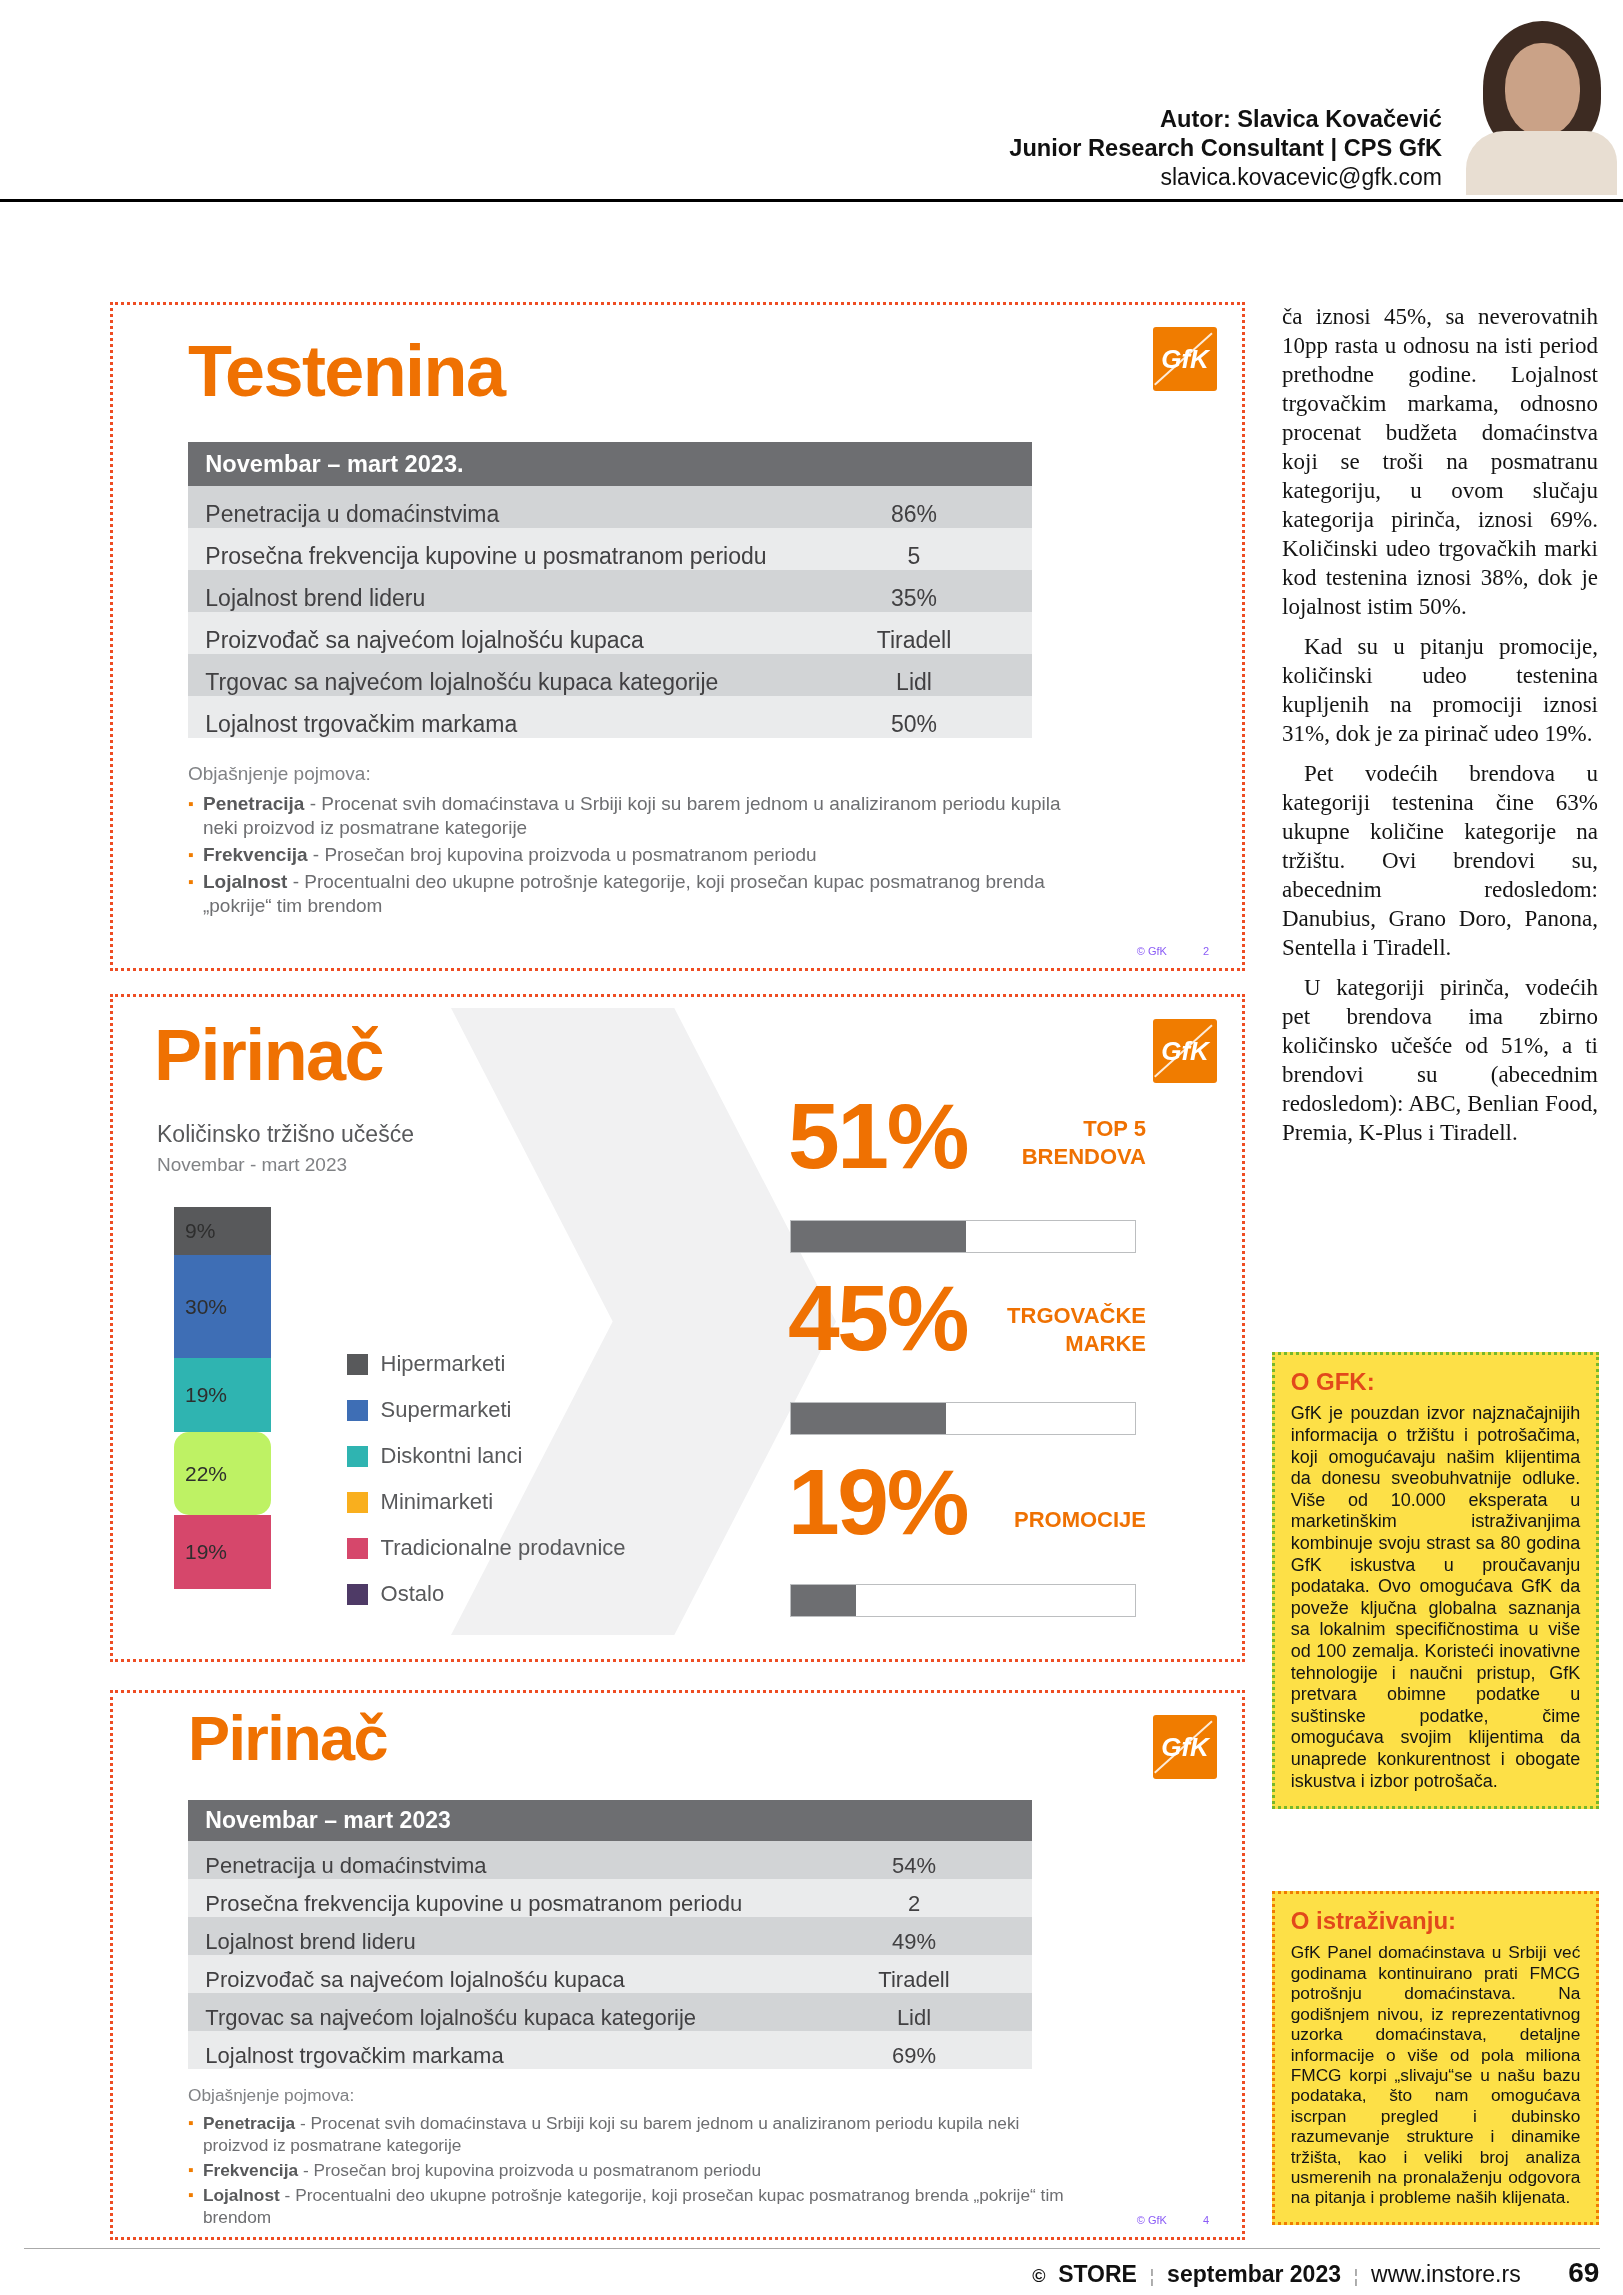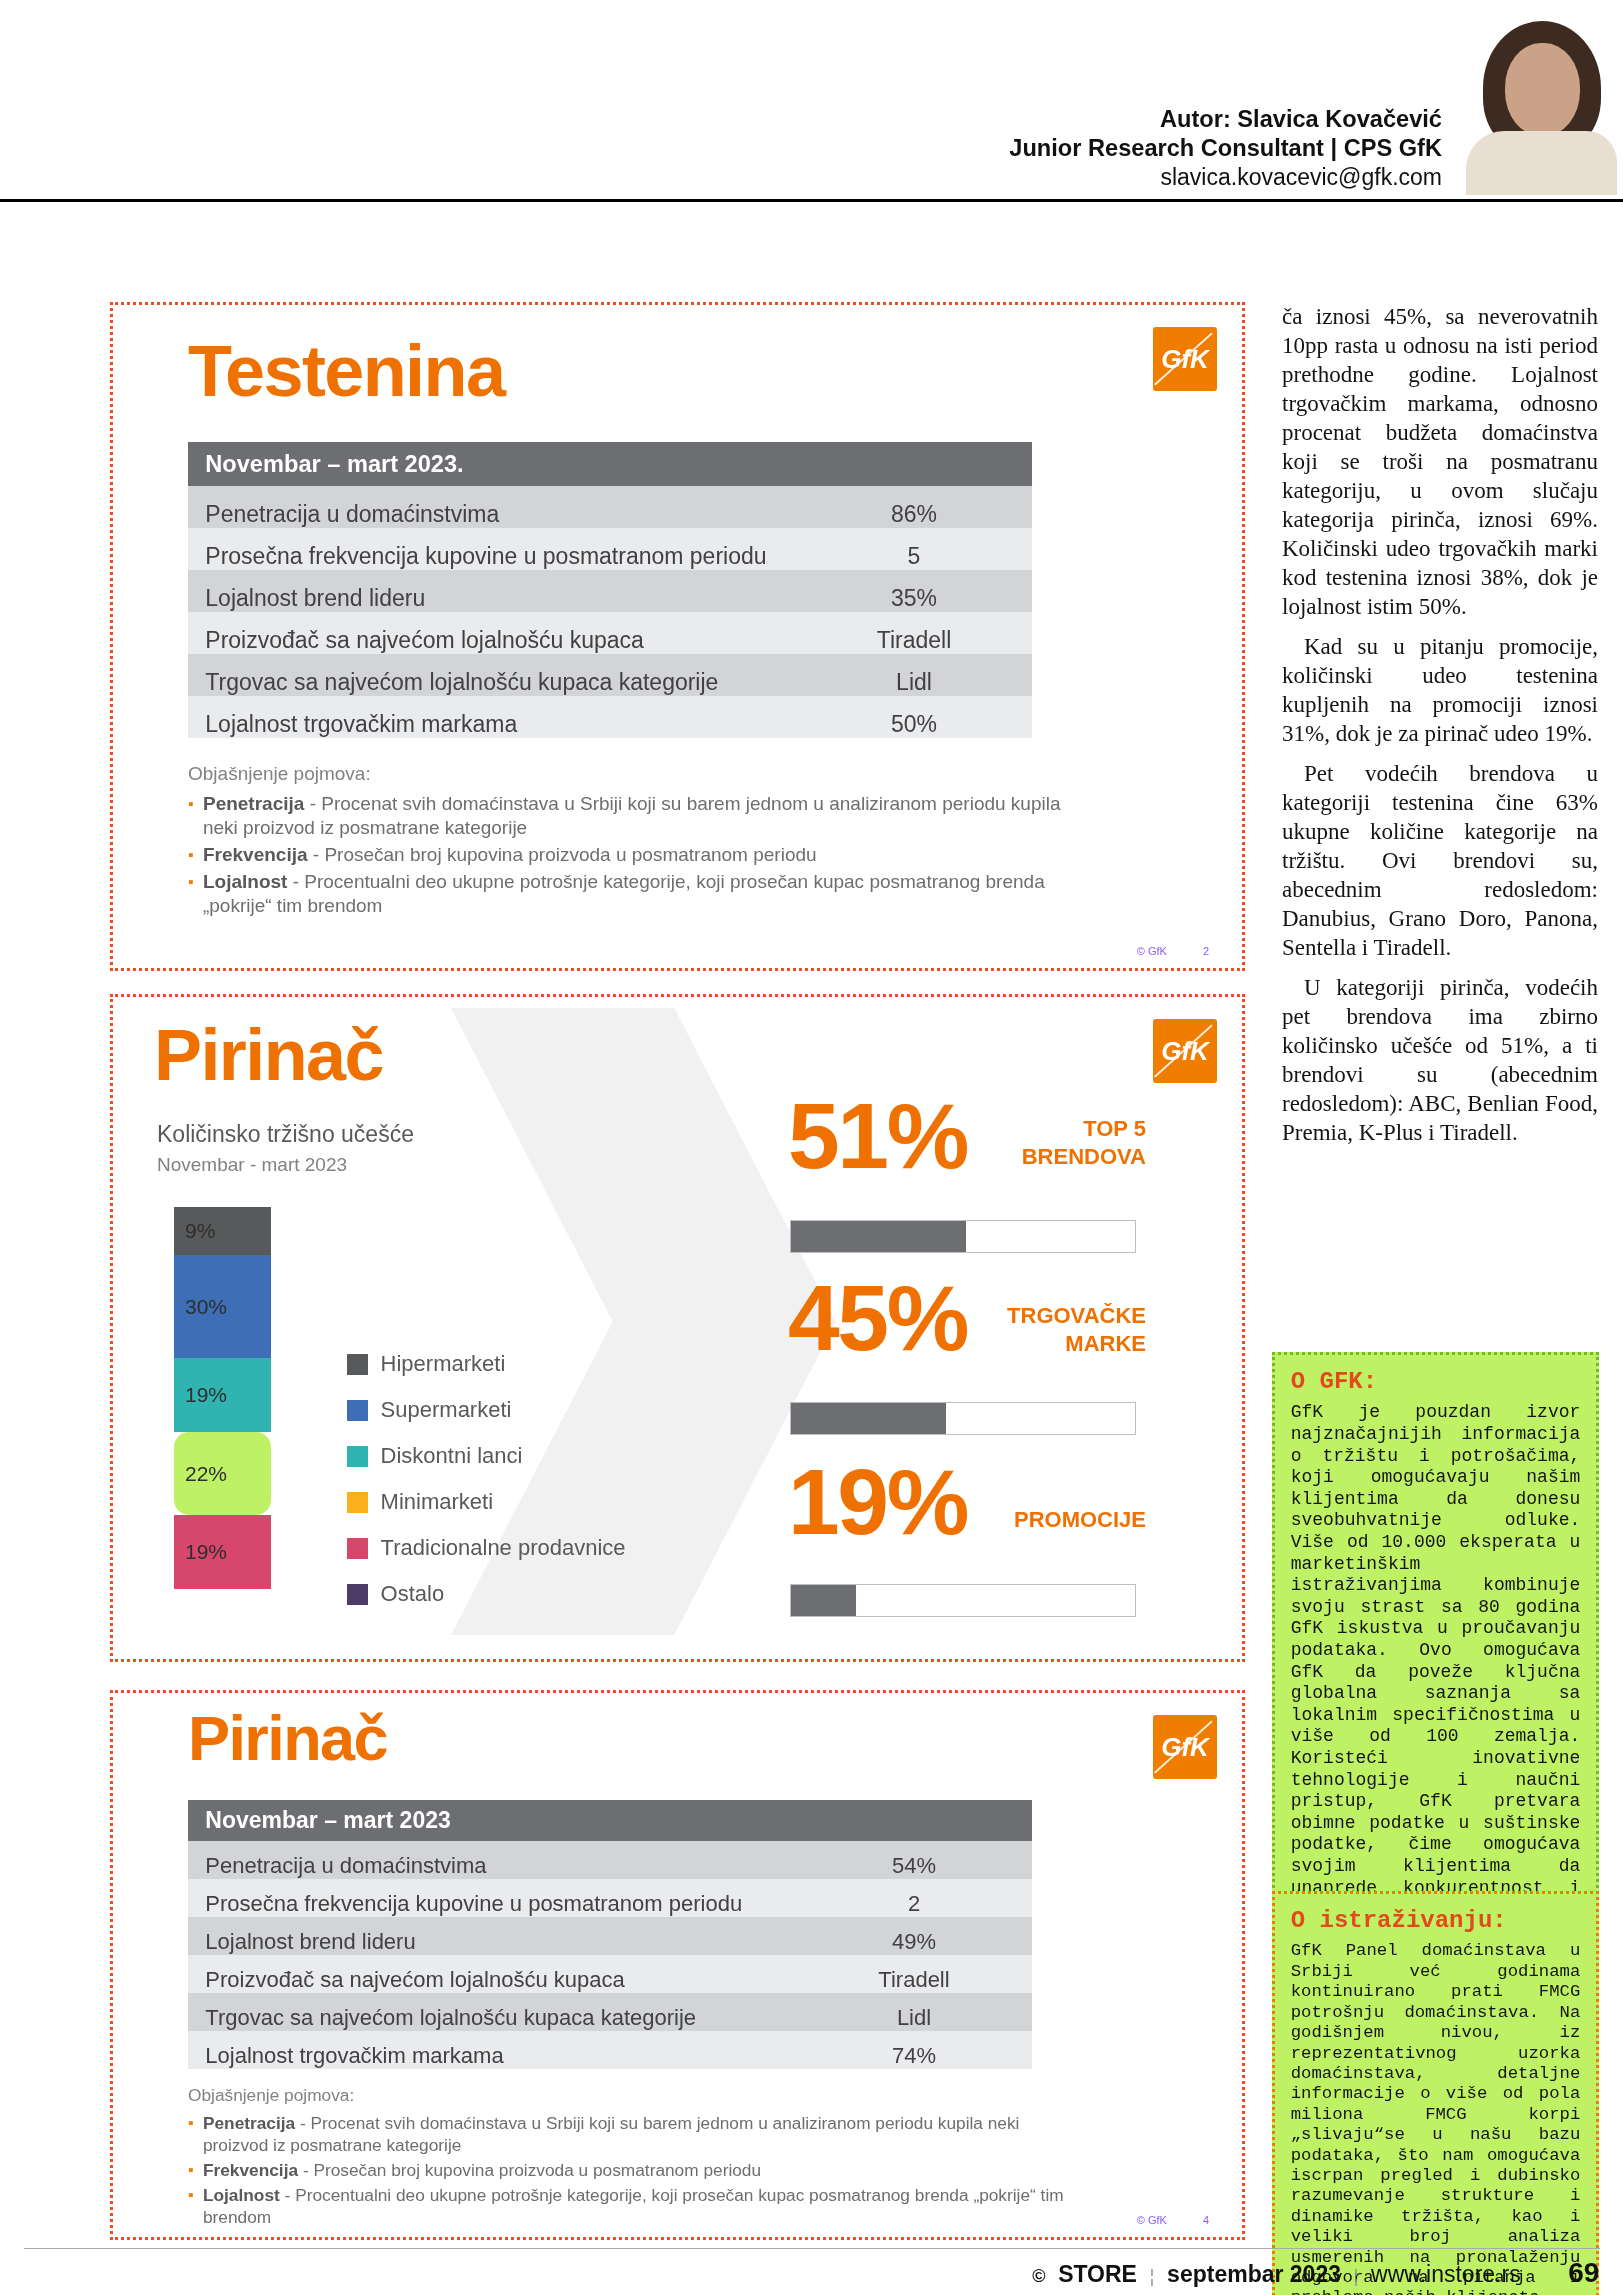--- a/index.html
+++ b/index.html
@@ -67,21 +67,21 @@
                   color:#EF7102; line-height:28px; white-space:pre-line; }
   .metric-bar { position:absolute; width:346px; height:33px; border:1.6px solid #BCBEC0; background:#fff; box-sizing:border-box; }
   .metric-fill { height:100%; background:#6D6E71; }
 
   
   .article { position:absolute; left:1282px; top:302px; width:316px; }
   .article p { margin:0 0 11px 0; font-family:"Liberation Serif", serif; font-size:23px; line-height:29px;
                color:#141414; text-align:justify; }
   .article p + p { text-indent:22px; }
 
-  .infobox { position:absolute; left:1272px; width:327px; box-sizing:border-box; padding:12.6px 15.7px 14px; background:#bef264;font-family:Liberation Mono, monospace; }
+  .infobox { position:absolute; left:1272px; width:327px; box-sizing:border-box; padding:12.6px 15.7px 14px; background:#fde047; }
   #box-gfk      { top:1352px; border:3.1px dotted #76B82A; }
   #box-research { top:1891px; border:3.1px dotted #F07C00; }
   .box-title { font-size:24px; font-weight:bold; color:#E2491B; margin-bottom:7.9px; }
   .box-body  { font-size:18px; line-height:21.6px; color:#141414; text-align:justify; }
   #box-research .box-body { font-size:17.3px; line-height:20.4px; }
 
   
   .footer-rule { position:absolute; top:2248px; left:23.6px; width:1576px; height:0.8px; background:#aaa; }
   .footer { position:absolute; top:2257px; right:23.6px; display:flex; align-items:baseline; gap:12.6px; color:#111; }
   .f-copy  { font-size:18px; font-weight:bold; }
@@ -262,21 +262,21 @@
       <div class="trow light">
         <span class="lbl">Proizvođač sa najvećom lojalnošću kupaca</span>
         <span class="val">Tiradell</span>
       </div>
       <div class="trow dark">
         <span class="lbl">Trgovac sa najvećom lojalnošću kupaca kategorije</span>
         <span class="val">Lidl</span>
       </div>
       <div class="trow light">
         <span class="lbl">Lojalnost trgovačkim markama</span>
-        <span class="val">74%</span>
+        <span class="val">69%</span>
       </div>
     </div>
     <div class="glossary" style="top:391px">
       <div class="glossary-title">Objašnjenje pojmova:</div>
       <div class="gitem">
         <span class="bullet">▪</span>
         <span><b>Penetracija</b> <span>- Procenat svih domaćinstava u Srbiji koji su barem jednom u analiziranom periodu kupila neki proizvod iz posmatrane kategorije</span></span>
       </div>
       <div class="gitem">
         <span class="bullet">▪</span>

